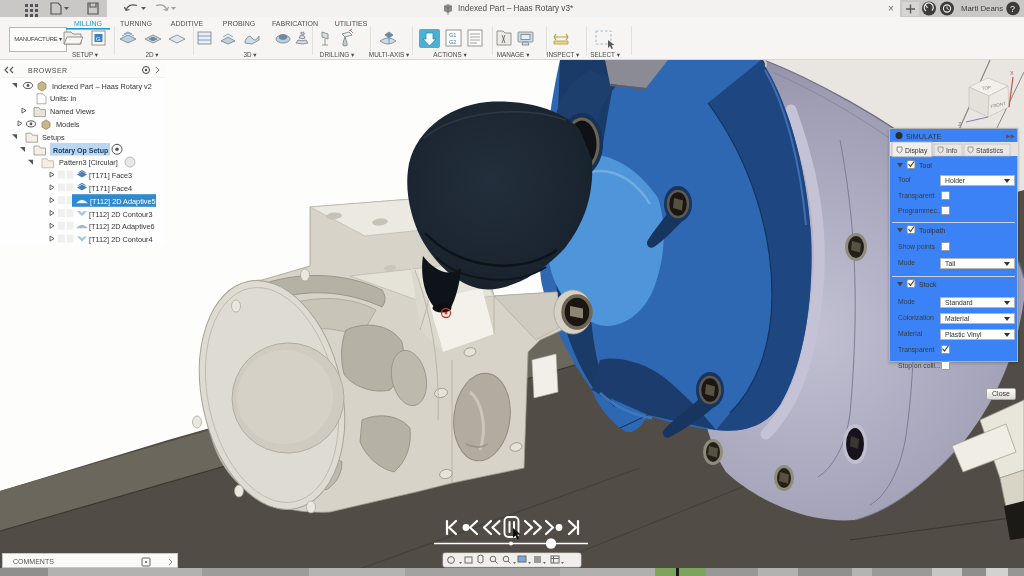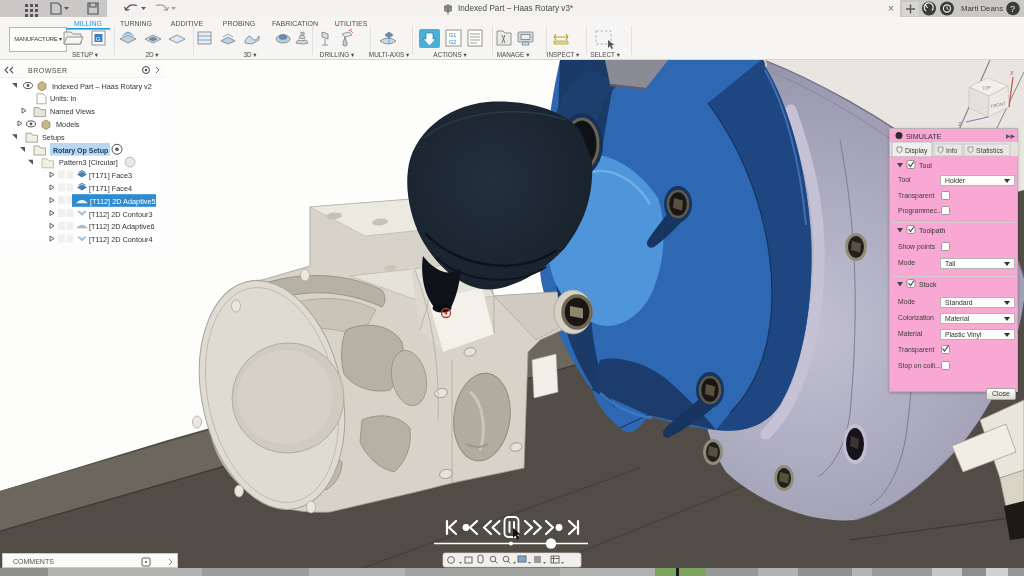--- a/index.html
+++ b/index.html
@@ -9,21 +9,21 @@
   #stage{position:relative;width:1024px;height:576px;}
   
   #titlebar{left:0;top:0;width:1024px;height:17px;background:#c9c8c6;}
   #titletab{left:107px;top:0;width:793px;height:17px;background:#f3f2f0;}
   
   #ribbon{left:0;top:17px;width:1024px;height:43px;background:#f6f5f3;border-bottom:1px solid #d8d6d2;box-sizing:border-box;}
   #manufacture{left:9px;top:27px;width:56px;height:23px;background:#fcfcfa;border:1px solid #b9b7b3;font-size:6px;color:#3c3c3a;text-align:center;line-height:23px;letter-spacing:-0.2px;}
   
   #browser-h{left:0;top:63px;width:165px;height:14px;background:#fbfbf9;border-bottom:1px solid #e4e2de;font-size:7px;color:#4c4c4a;}
   
-  #simpanel{left:889px;top:128px;width:129px;height:264px;background:#f9a8d4;border:1px solid #b5b3af;box-sizing:border-box;box-shadow:0 1px 3px rgba(0,0,0,.25);}
+  #simpanel{left:889px;top:128px;width:129px;height:234px;background:#3b82f6;border:1px solid #b5b3af;box-sizing:border-box;box-shadow:0 1px 3px rgba(0,0,0,.25);}
   .sp-lab{position:absolute;left:8px;font-size:6.8px;color:#3c3c3a;}
   .sp-dd{position:absolute;left:50px;width:75px;height:11px;background:#fdfdfc;border:1px solid #b7b5b1;box-sizing:border-box;font-size:6.8px;color:#333;line-height:9px;padding-left:4px;}
   .sp-dd:after{content:"";position:absolute;right:4px;top:3px;border-left:3px solid transparent;border-right:3px solid transparent;border-top:4px solid #333;}
   .sp-cb{position:absolute;left:51px;width:7px;height:7px;background:#fbfbfa;border:1px solid #9a9894;border-radius:1.5px;}
   
   #comments{left:2px;top:553px;width:176px;height:15px;background:#fafaf8;border:1px solid #c9c7c3;box-sizing:border-box;font-size:7px;color:#55534f;}
   #timeline{left:0;top:568px;width:1024px;height:8px;background:#a8a8a6;}
   .tseg{position:absolute;top:0;height:8px;}
 </style>
 </head>

